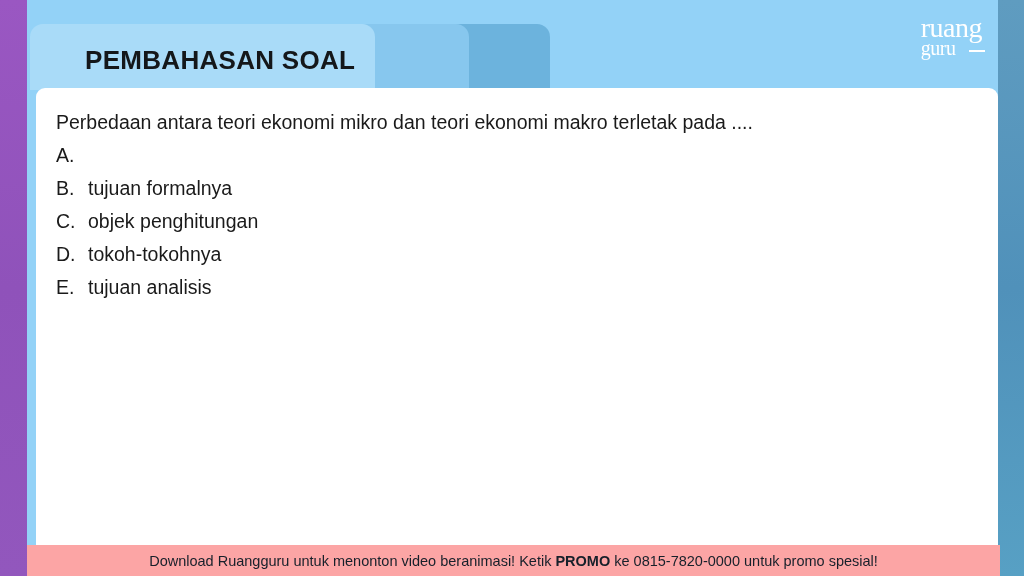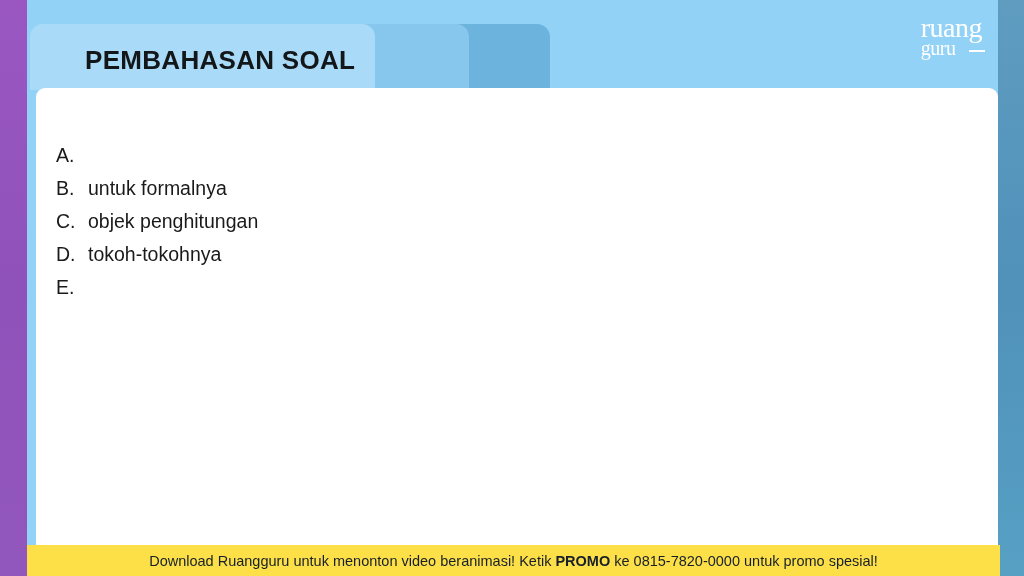--- a/index.html
+++ b/index.html
@@ -170,21 +170,21 @@
     flex: 1 1 auto;
   }
 
   
   .footer {
     position: absolute;
     left: 27px;
     right: 24px;
     top: 545px;
     height: 31px;
-    background: #fde047;
+    background: #fca5a5;
     display: flex;
     align-items: center;
     justify-content: center;
   }
   .footer-text {
     font-size: 14.5px;
     color: #17202a;
     white-space: nowrap;
   }
   .footer-text b {
@@ -208,38 +208,40 @@
       <div class="tab-title">PEMBAHASAN SOAL</div>
     </div>
   </div>
 
   <div class="logo">
     <span class="logo-line1">ruang</span>
     <span class="logo-line2">guru</span>
   </div>
 
   <div class="card">
+    <div class="question">Perbedaan antara teori ekonomi mikro dan teori ekonomi makro terletak pada ....</div>
     <div class="options">
       <div class="option">
         <span class="option-letter">A.</span>
       </div>
       <div class="option">
         <span class="option-letter">B.</span>
-        <span class="option-text">untuk formalnya</span>
+        <span class="option-text">tujuan formalnya</span>
       </div>
       <div class="option">
         <span class="option-letter">C.</span>
         <span class="option-text">objek penghitungan</span>
       </div>
       <div class="option">
         <span class="option-letter">D.</span>
         <span class="option-text">tokoh-tokohnya</span>
       </div>
       <div class="option">
         <span class="option-letter">E.</span>
+        <span class="option-text">tujuan analisis</span>
       </div>
     </div>
   </div>
 
   <div class="footer">
     <div class="footer-text">
       <span>Download Ruangguru untuk menonton video beranimasi! Ketik </span><b>PROMO</b><span> ke 0815-7820-0000 untuk promo spesial!</span>
     </div>
   </div>
 

